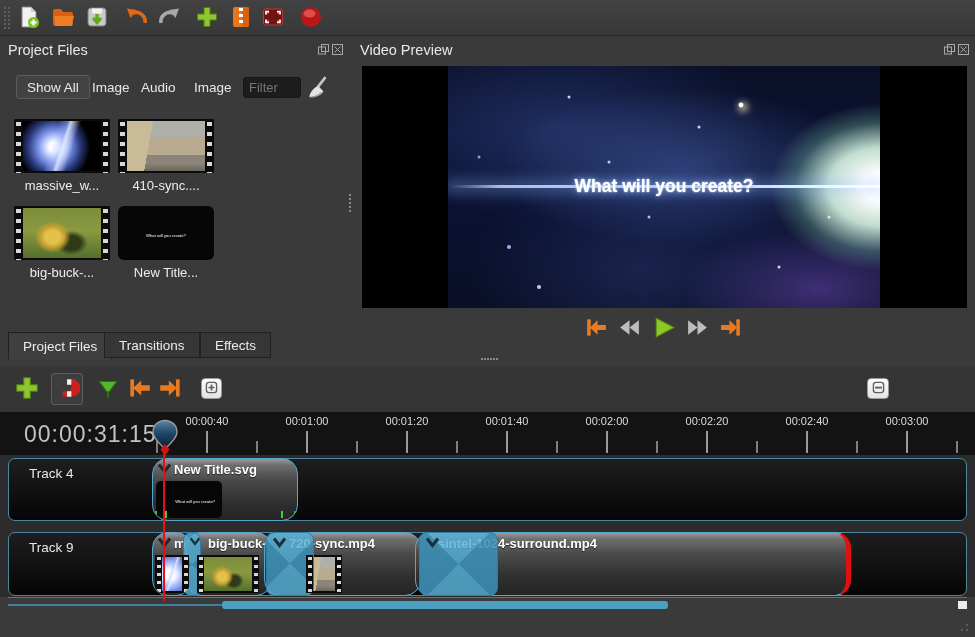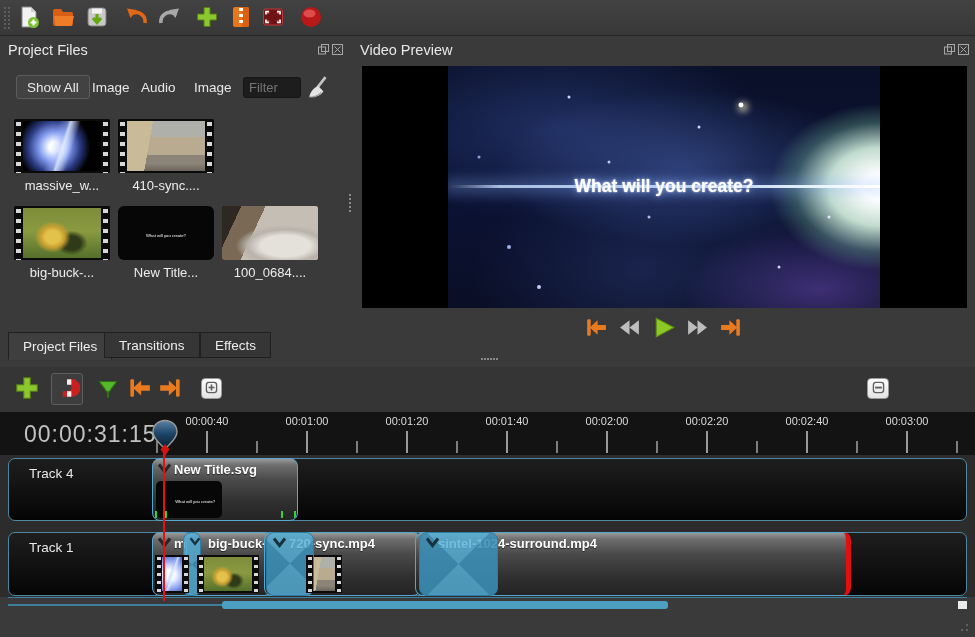--- a/index.html
+++ b/index.html
@@ -113,21 +113,21 @@
   .rlabel { position:absolute; top:3px; width:70px; text-align:center; font-size:11px; color:#dcdcdc; }
   .tick-major { position:absolute; top:19px; width:2px; height:22px; background:#9a9a9a; }
   .tick-minor { position:absolute; top:29px; width:2px; height:12px; background:#7e7e7e; }
   .ph-marker { position:absolute; left:150px; top:7px; width:30px; height:38px; cursor:grab; z-index:6; }
 
   
   .tracks { position:absolute; left:0; top:455px; width:975px; height:142px; background:#2c2c2c; }
   .track-row { position:absolute; left:8px; width:959px; border:1px solid #4e86a2; border-radius:7px;
                background:linear-gradient(180deg,#1e1e1e,#050505); }
   .track-name { position:absolute; left:20px; top:7px; font-size:13.5px; color:#e8e8e8; }
-  .clip { position:absolute; border:1px solid #56a7cf; border-radius:8px; overflow:hidden;
+  .clip { position:absolute; border:1px solid #56a7cf; border-radius:16px; overflow:hidden;
     background:linear-gradient(180deg,#9a9a9a 0%,#6e6e6e 10%,#4a4a4a 34%,#2f2f2f 72%,#242424 100%); cursor:pointer; }
   .clip .chev { position:absolute; left:4px; top:4px; }
   .clip-label { position:absolute; left:21px; top:3px; font-size:13px; font-weight:bold; color:#fff;
                 white-space:nowrap; text-shadow:0 1px 1px rgba(0,0,0,.6); }
   .mini-thumb { position:absolute; height:38px; background:#0b0b0b; }
   .mini-thumb .img { position:absolute; left:7px; right:7px; top:2px; bottom:2px; }
   .mini-film::before, .mini-film::after { content:""; position:absolute; top:0; bottom:0; width:7px; background:#0b0b0b;
     background-image:repeating-linear-gradient(to bottom, transparent 0 2px, #d8d8d8 2px 5px, transparent 5px 8px);
     background-size:4px 100%; background-repeat:no-repeat; background-position:1.5px 0; z-index:2; }
   .mini-film::before { left:0; } .mini-film::after { right:0; }
@@ -268,26 +268,20 @@
         <div class="thumb film">
             <div class="img img-bigbuck"></div>
           </div>
         <div class="file-label"><span>big-buck-...</span></div>
       </div>
       <div class="file-cell" style="left:118px; top:169px">
         <div class="thumb noframe img-title">
           <div class="tiny-text">What will you create?</div>
         </div>
         <div class="file-label"><span>New Title...</span></div>
-      </div>
-      <div class="file-cell" style="left:222px; top:169px">
-        <div class="thumb noframe">
-            <div class="img img-bedroom"></div>
-          </div>
-        <div class="file-label"><span>100_0684....</span></div>
       </div>
 
       <div class="dock-tabs">
         <button class="dtab active" style="left:8px">Project Files</button>
         <button class="dtab" style="left:104px">Transitions</button>
         <button class="dtab" style="left:200px">Effects</button>
       </div>
     </div>
 
     <div class="v-splitter">
@@ -448,21 +442,21 @@
       <path d="M15 1.5 C22 1.5 27 6.5 27 13 C27 19 21.5 23 17.5 27.5 L15 30.5 L12.5 27.5 C8.5 23 3 19 3 13 C3 6.5 8 1.5 15 1.5 Z" fill="url(#pg)" stroke="#9a9a9a" stroke-width="1.4"></path>
       <polygon points="15,25 19.5,30.5 15,37 10.5,30.5" fill="#d01414"></polygon>
     </svg>
   </div>
 
   <div class="tracks">
     <div class="track-row" style="top:3px; height:63px">
       <span class="track-name">Track 4</span>
     </div>
     <div class="track-row" style="top:77px; height:64px">
-      <span class="track-name">Track 1</span>
+      <span class="track-name">Track 9</span>
     </div>
 
     <div class="clip" style="left:152px; top:3px; width:146px; height:63px">
       <svg class="chev" width="15" height="11" viewBox="0 0 15 11">
           <path d="M2 1.5 l5.5 7 5.5 -7" stroke="#262626" stroke-width="3" fill="none"></path>
         </svg>
       <span class="clip-label">New Title.svg</span>
       <div class="clip-title-thumb">
         <div class="tiny-text" style="top:40%">What will you create?</div>
       </div>

